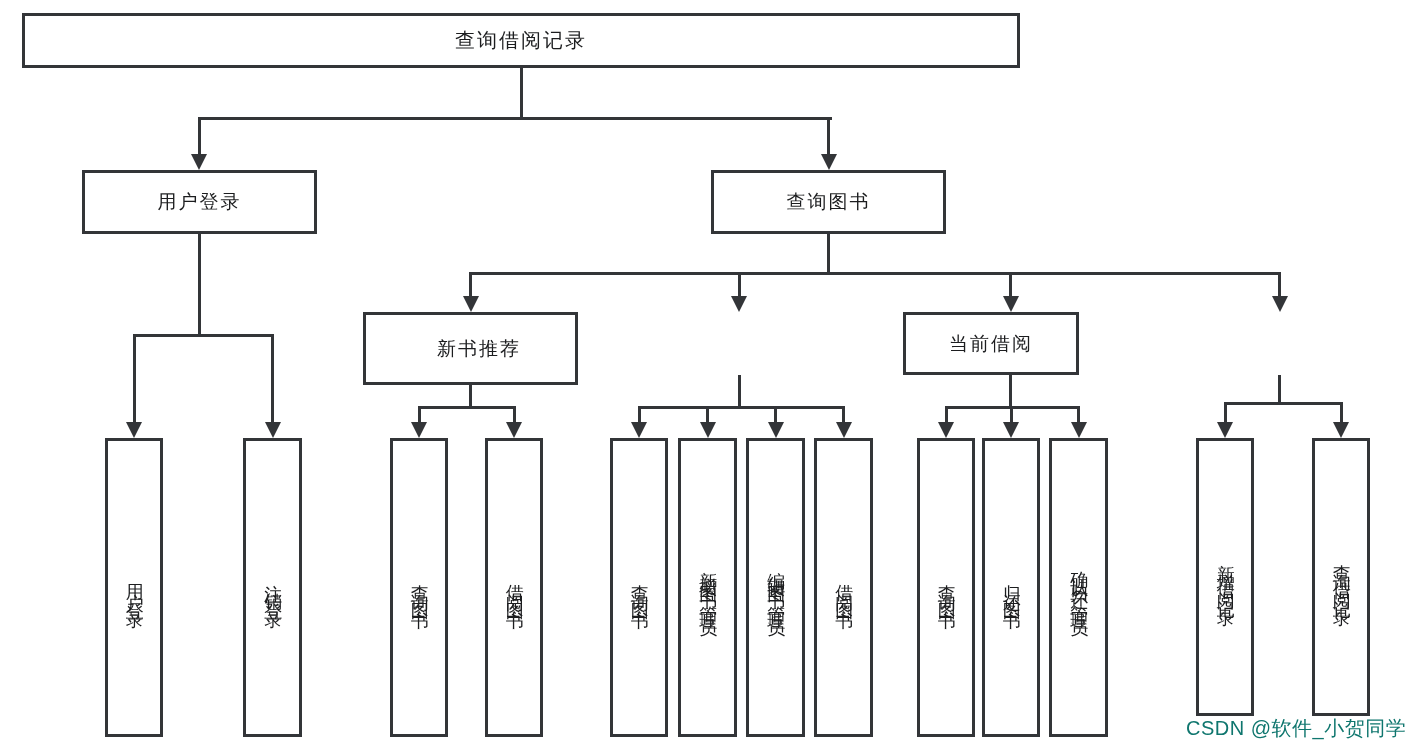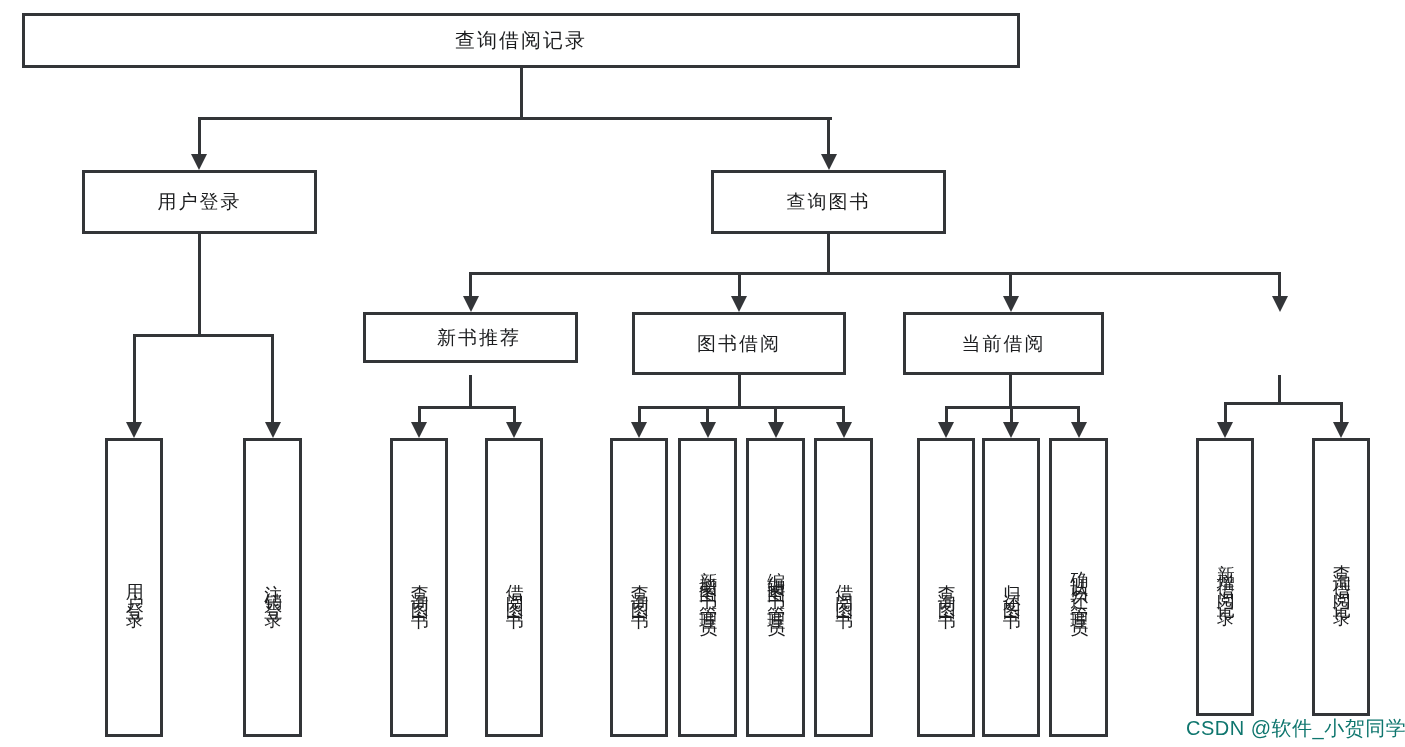--- a/index.html
+++ b/index.html
@@ -31,23 +31,22 @@
 </head>
 <body>
 
 <div class="canvas">
 
   <div class="box root" style="left:22px;top:13px;width:998px;height:55px;">查询借阅记录</div>
 
   <div class="box" style="left:82px;top:170px;width:235px;height:64px;">用户登录</div>
   <div class="box" style="left:711px;top:170px;width:235px;height:64px;">查询图书</div>
 
-  <div class="box" style="left:363px;top:312px;width:215px;height:51px;padding-left:17px;">新书推荐</div>
-  <div class="box" style="left:632px;top:312px;width:214px;height:63px;">图书借阅</div>
-  <div class="box" style="left:903px;top:312px;width:201px;height:63px;">当前借阅</div>
+  <div class="box" style="left:363px;top:312px;width:215px;height:73px;padding-left:17px;">新书推荐</div>
+  <div class="box" style="left:903px;top:312px;width:176px;height:63px;">当前借阅</div>
 
   <div class="box leaf" style="left:105px;top:438px;width:58px;height:299px;">
       <span>用户登录</span>
     </div>
   <div class="box leaf" style="left:243px;top:438px;width:59px;height:299px;">
       <span>注销登录</span>
     </div>
 
   <div class="box leaf" style="left:390px;top:438px;width:58px;height:299px;">
       <span>查询图书</span>

